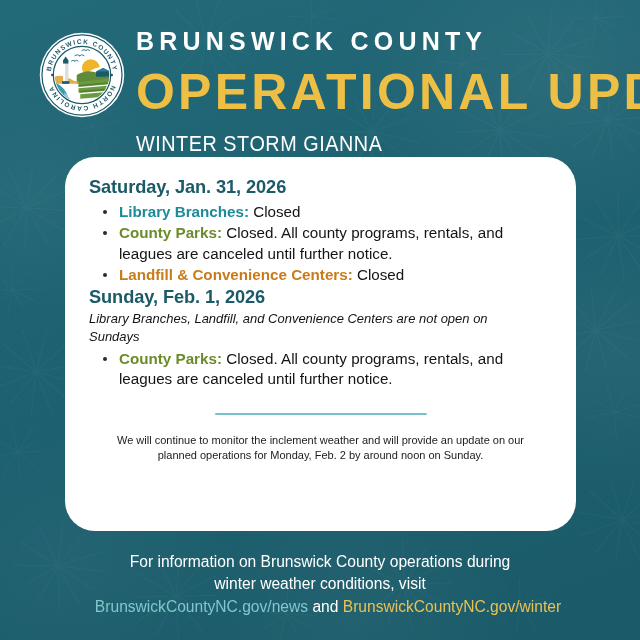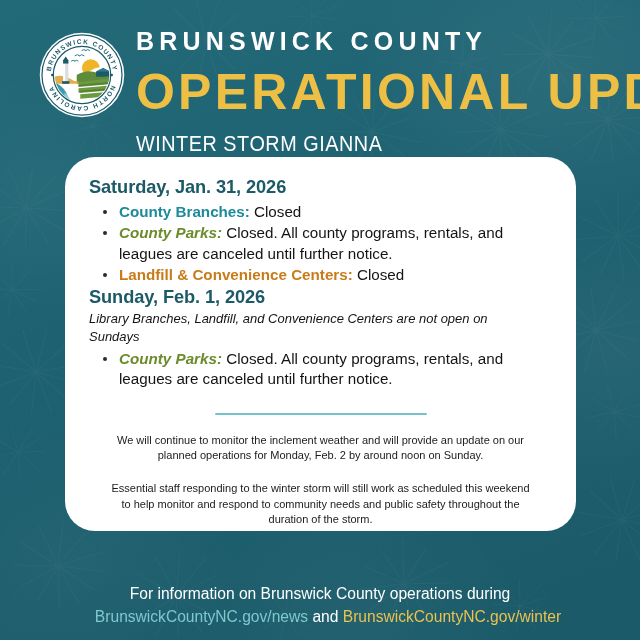--- a/index.html
+++ b/index.html
@@ -140,21 +140,21 @@
     width: 4px;
     height: 4px;
     border-radius: 50%;
     background: #2b2b2b;
   }
 
   .lbl {
     font-weight: bold;
   }
   .lbl-library { color: #1b8a99; }
-  .lbl-parks   { color: #6b8c2a; font-style: italic; }
+  .lbl-parks   { color: #6b8c2a; }
   .lbl-landfill{ color: #c97b1a; text-align: right; }
 
   .note-italic {
     font-style: italic;
     font-size: 13.4px;
     color: #141414;
     margin-top: 2px;
     line-height: 1.3;
     transform: scaleX(0.97);
     transform-origin: left center;
@@ -178,21 +178,21 @@
     line-height: 1.42;
     padding: 0 22px;
   }
   .para-1 { margin-top: 18px; }
   .para-2 { margin-top: 17px; }
 
   
   .footer {
     position: absolute;
     left: 0;
-    top: 583px;
+    top: 551px;
     width: 640px;
     text-align: center;
     color: #ffffff;
     font-size: 15.6px;
     line-height: 1.42;
   }
   .footer .line3 { margin-top: 1px; }
   .link-news   { color: #7fc8cc; margin-left: 16px; }
   .link-winter { color: #e8c252; }
 </style>
@@ -335,38 +335,38 @@
       <div class="op-update">OPERATIONAL UPDATE</div>
       <div class="storm-name">WINTER STORM GIANNA</div>
     </div>
   </div>
 
   <div class="card">
 
     <div>
       <div class="day-heading">Saturday, Jan. 31, 2026</div>
       <ul class="items">
-        <li><span class="lbl lbl-library">County Branches:</span><span> Closed</span></li>
+        <li><span class="lbl lbl-library">Library Branches:</span><span> Closed</span></li>
         <li><span class="lbl lbl-parks">County Parks:</span><span> Closed. All county programs, rentals, and leagues are canceled until further notice.</span></li>
         <li><span class="lbl lbl-landfill">Landfill &amp; Convenience Centers:</span><span> Closed</span></li>
       </ul>
     </div>
 
     <div class="sunday-block">
       <div class="day-heading sunday-heading">Sunday, Feb. 1, 2026</div>
       <div class="note-italic">Library Branches, Landfill, and Convenience Centers are not open on Sundays</div>
       <ul class="items">
         <li><span class="lbl lbl-parks">County Parks:</span><span> Closed. All county programs, rentals, and leagues are canceled until further notice.</span></li>
       </ul>
     </div>
 
     <div class="divider"></div>
 
     <div class="para para-1">We will continue to monitor the inclement weather and will provide an update on our planned operations for Monday, Feb. 2 by around noon on Sunday.</div>
-    <div class="para para-2">Essential staff responding to the winter storm will still work as scheduled this weekend to help monitor and respond to community needs and public safety throughout the duration of the storm.</div>
   </div>
 
   <div class="footer">
     <div>For information on Brunswick County operations during</div>
+    <div>winter weather conditions, visit</div>
     <div class="line3"><span class="link-news">BrunswickCountyNC.gov/news</span><span> and </span><span class="link-winter">BrunswickCountyNC.gov/winter</span></div>
   </div>
 
 </div>
 
 </body></html>

